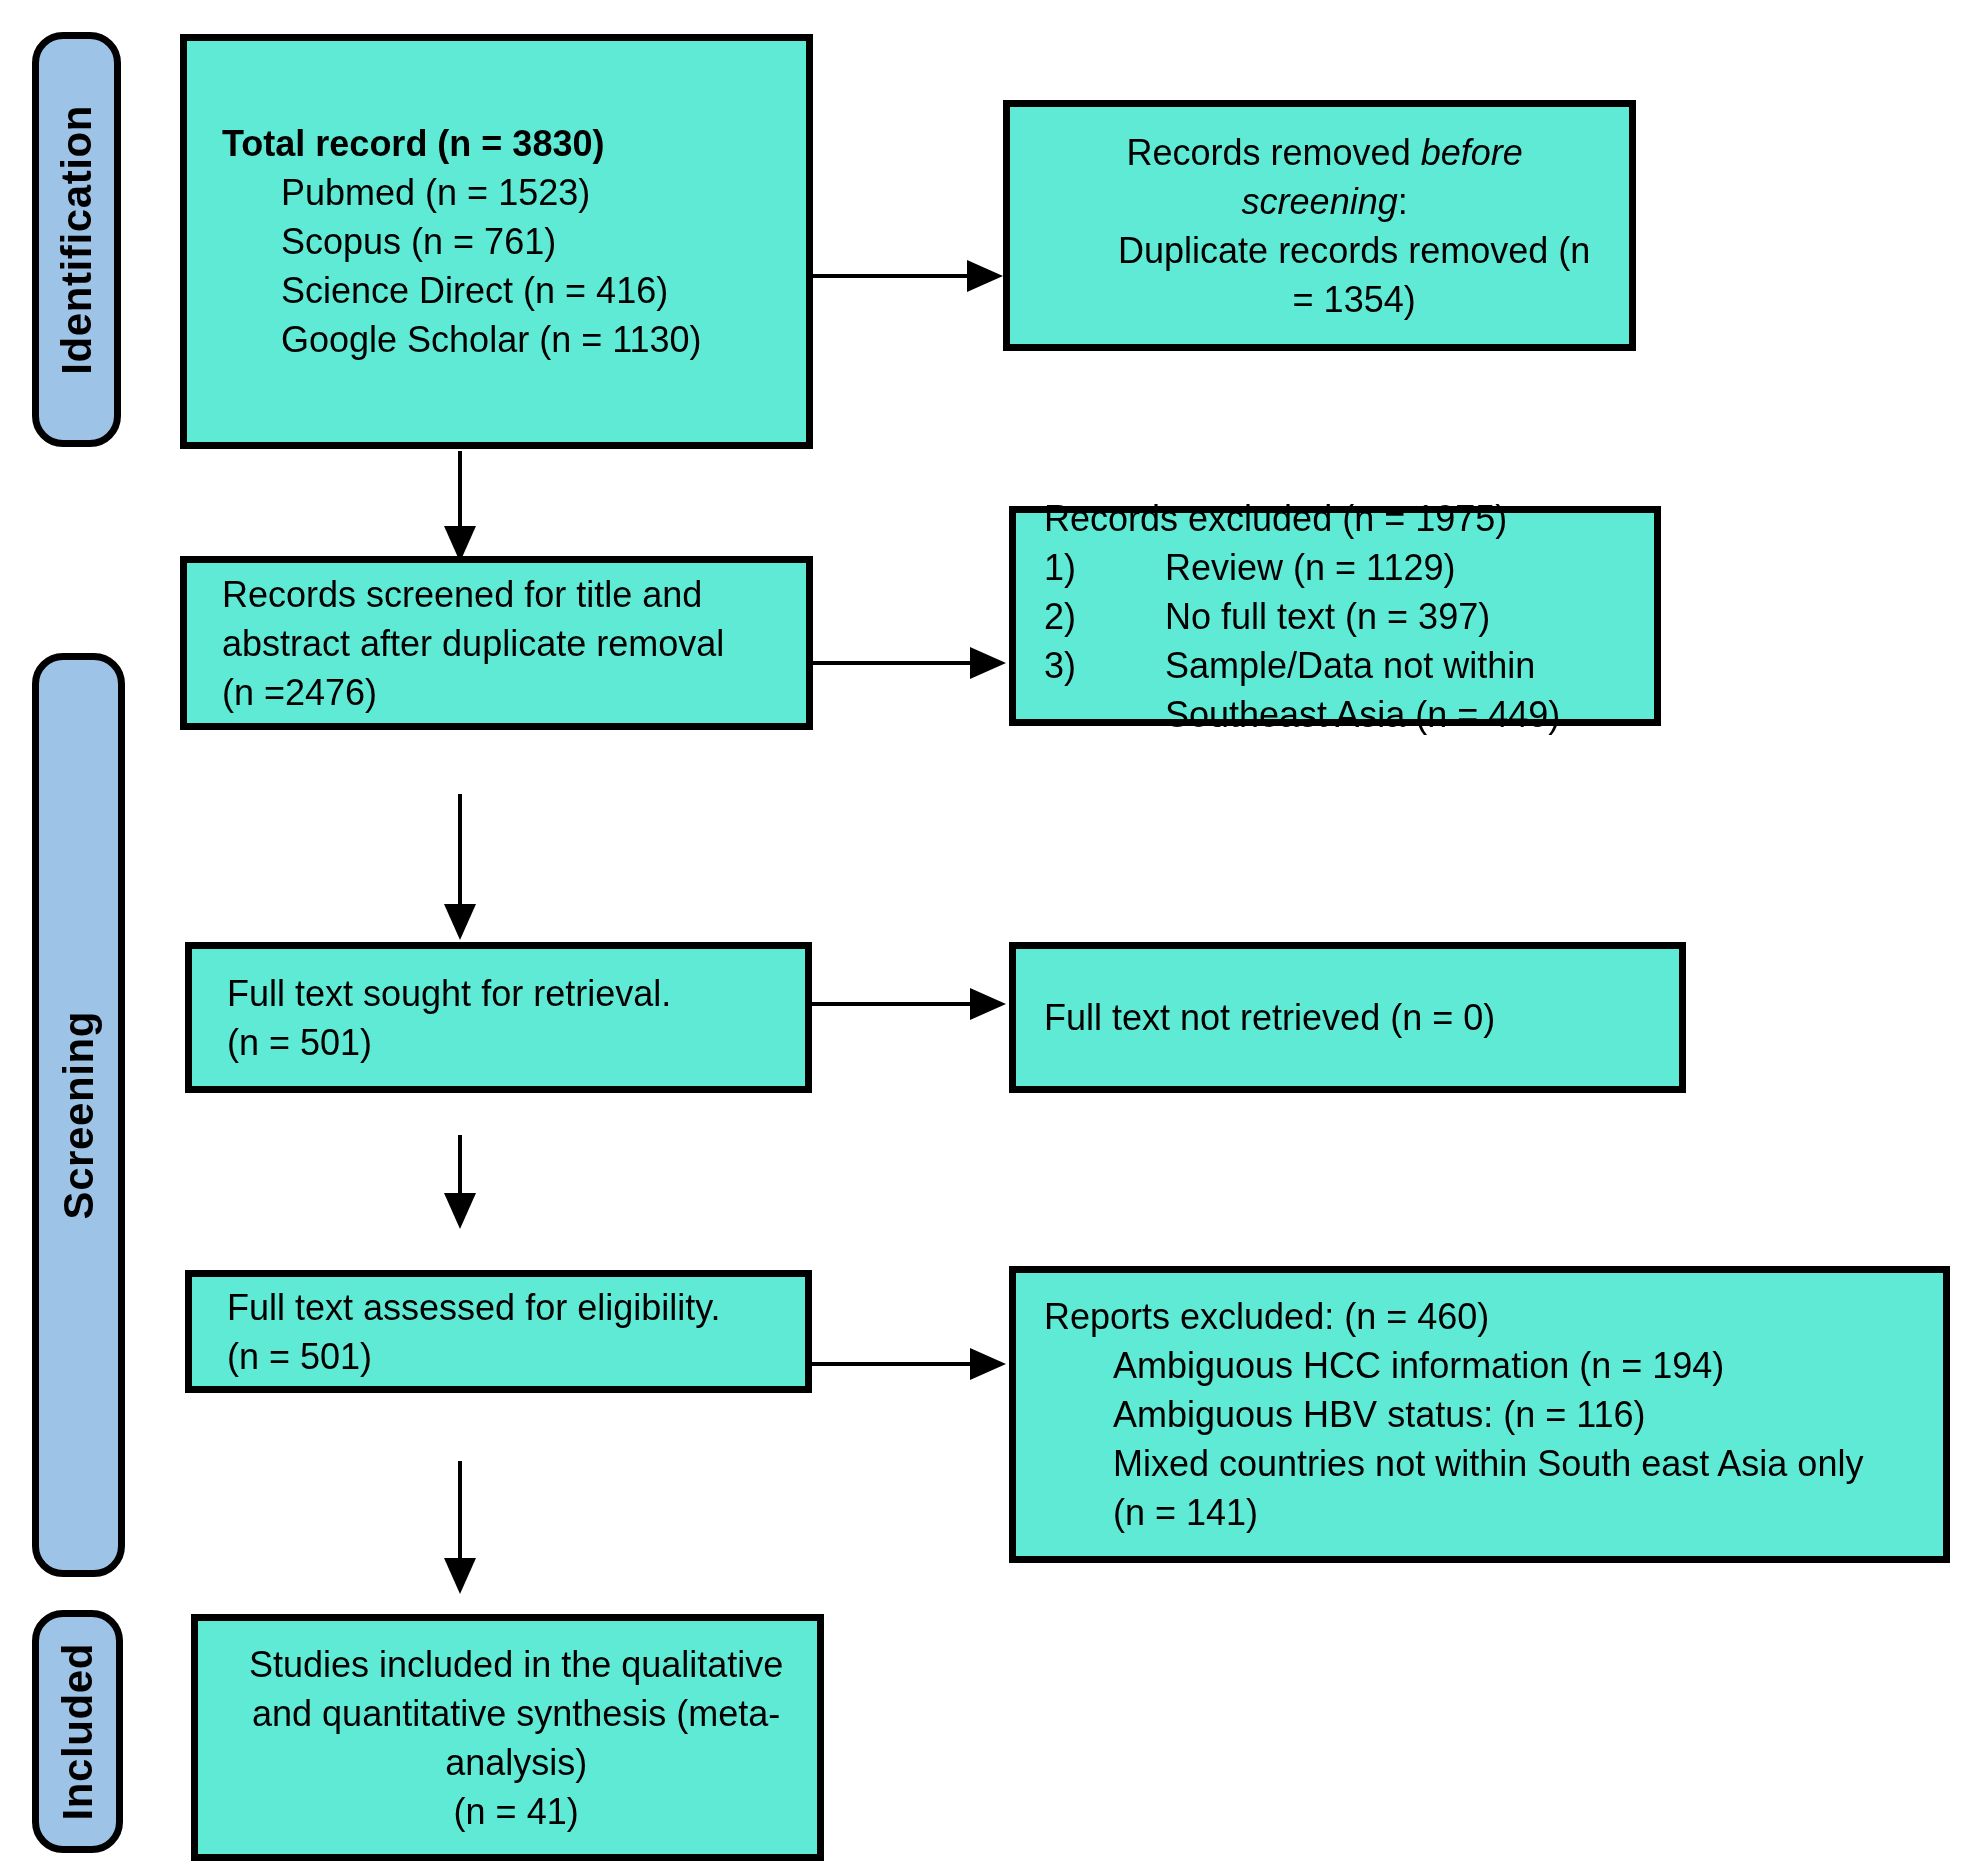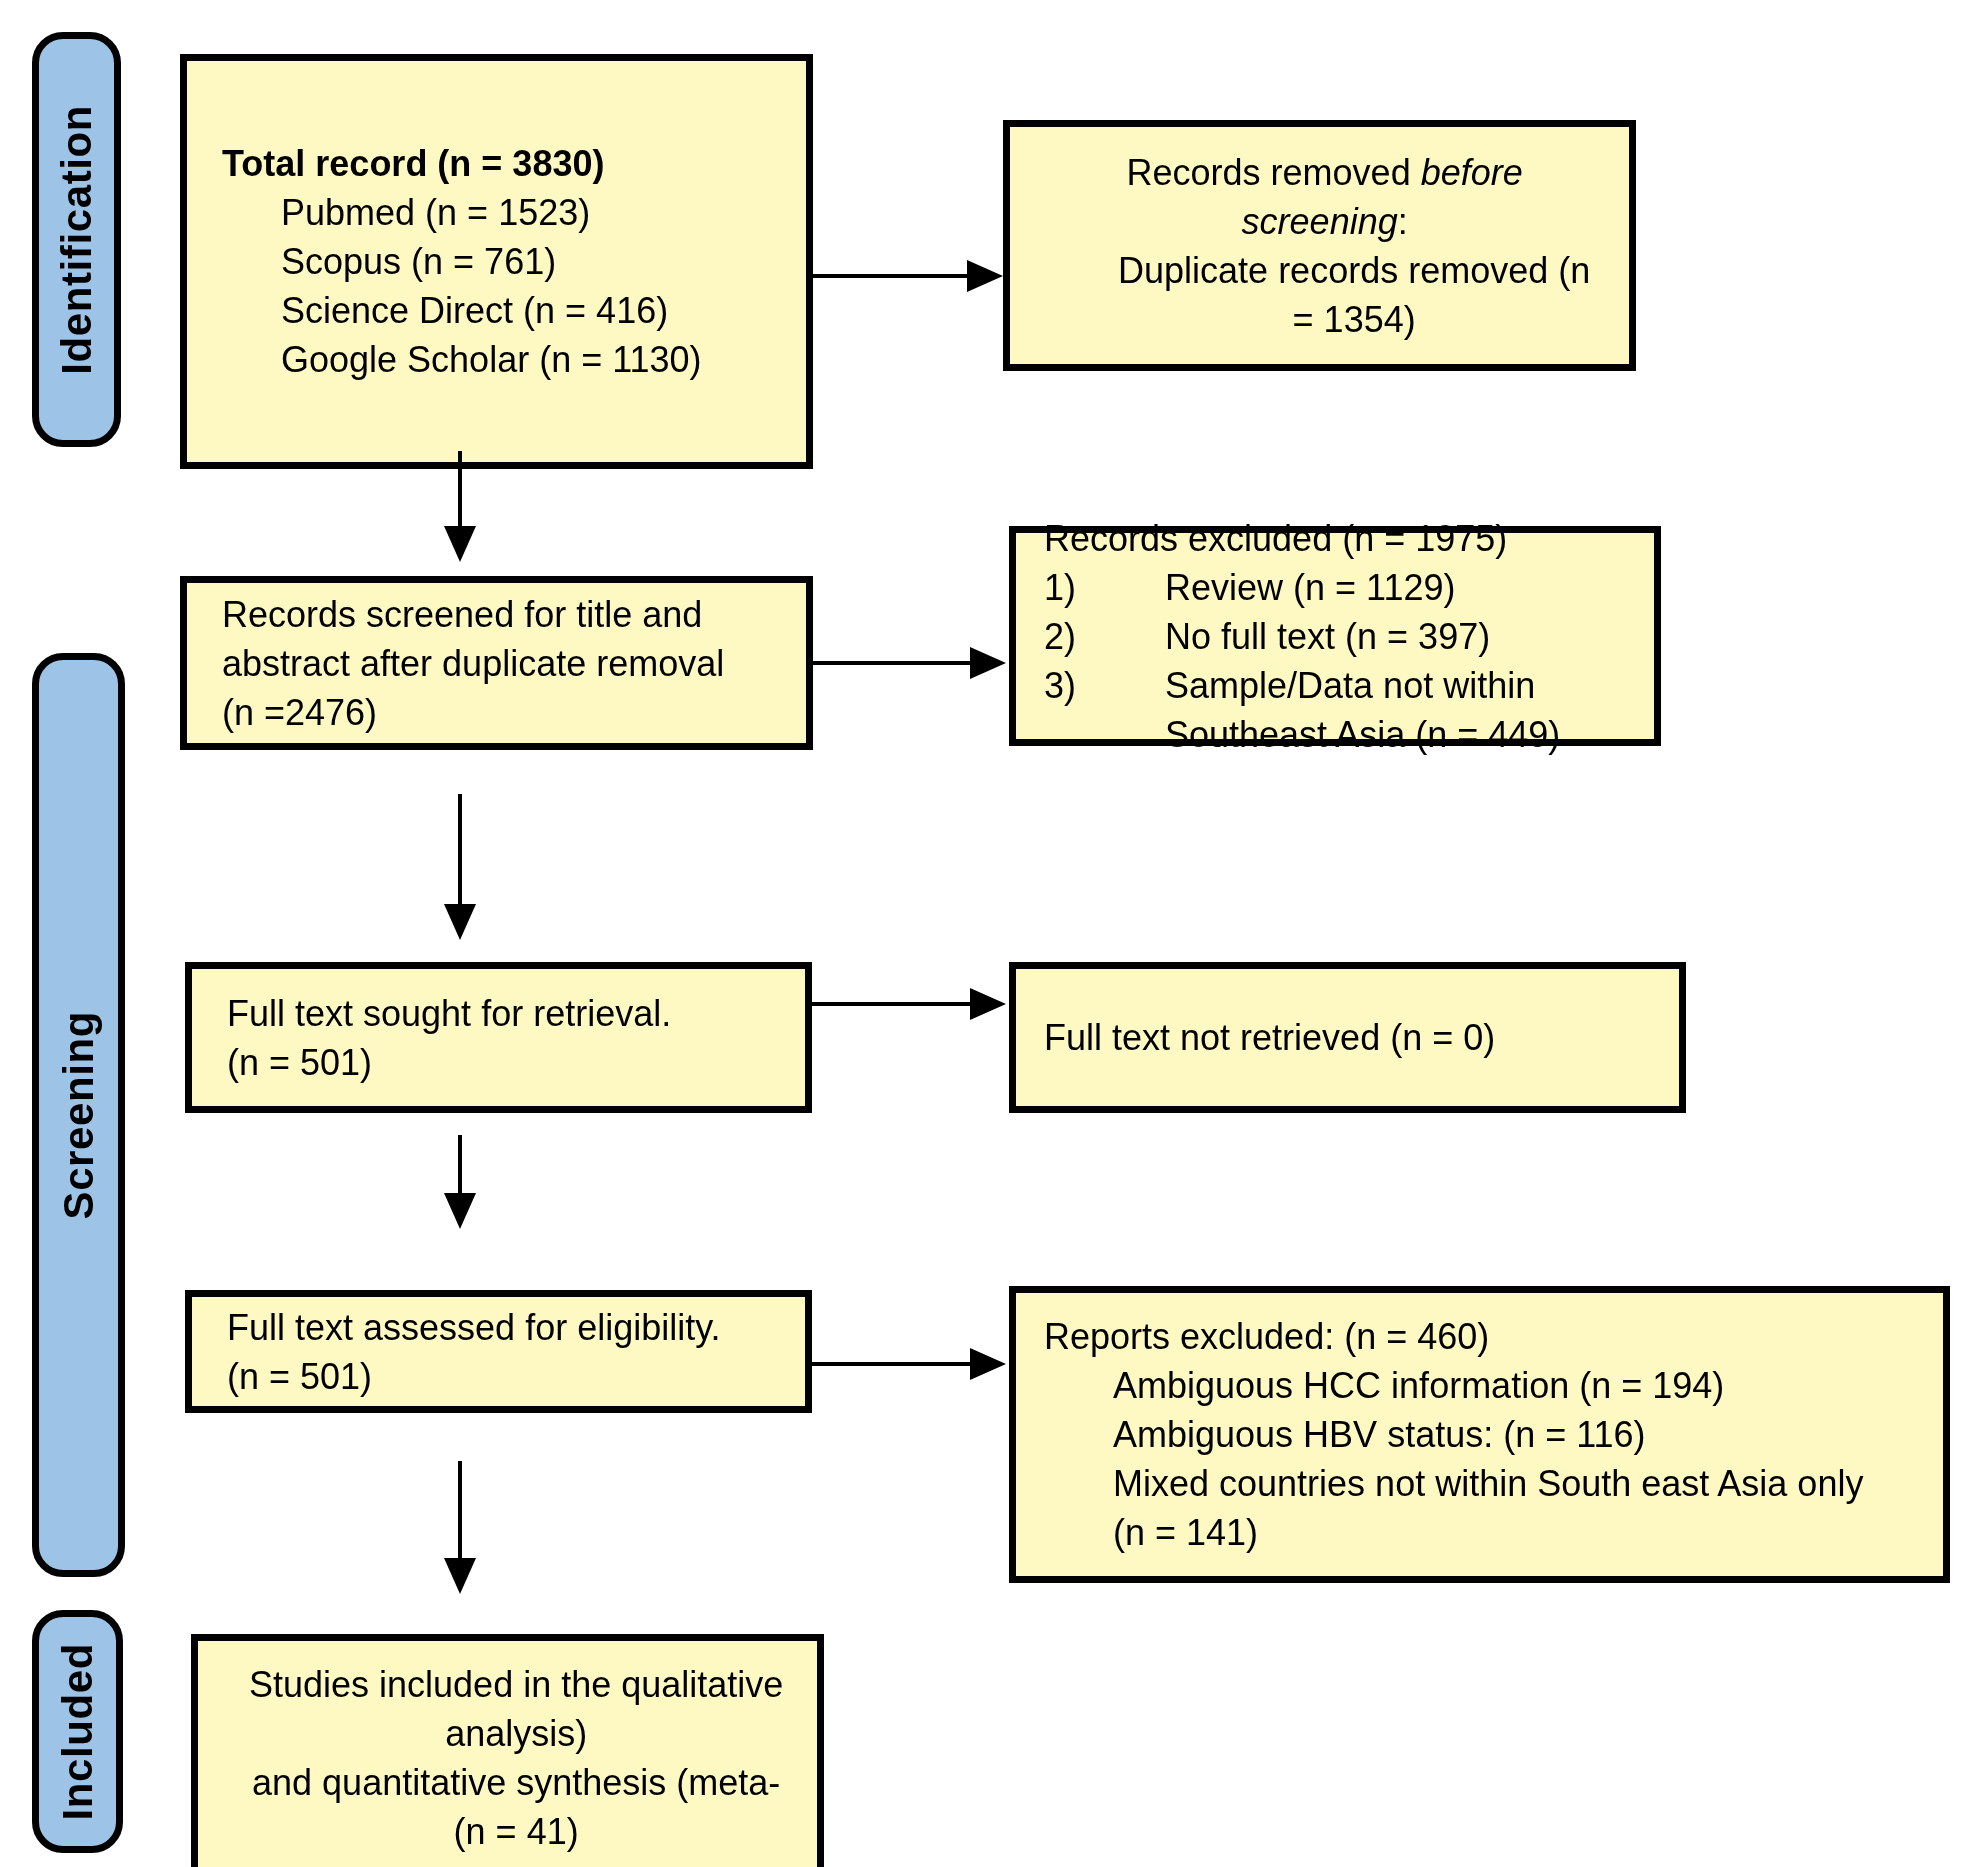--- a/index.html
+++ b/index.html
@@ -32,29 +32,28 @@
     transform: rotate(180deg);
     font-weight: bold;
     font-size: 42px;
     letter-spacing: 0.6px;
     white-space: nowrap;
   }
   
   .box {
     position: absolute;
     border: 7.7px solid #000000;
-    background: #fef9c3;
+    background: #5eead4;
     box-sizing: border-box;
     display: flex;
     flex-direction: column;
     justify-content: center;
     font-size: 36px;
     line-height: 49px;
     padding: 9.4px 17.7px 9.4px 35px;
-    margin-top: 20px;
   }
   .rbox { padding-left: 28px; }
   .line { white-space: nowrap; }
   .bold { font-weight: bold; }
   .italic { font-style: italic; }
   .indent1 { padding-left: 59px; }
   .indent2 { padding-left: 69px; }
   .numrow { display: grid; grid-template-columns: 121px auto; white-space: nowrap; }
   .cont { padding-left: 121px; }
   
@@ -145,22 +144,22 @@
   <div class="box rbox" style="left:1009px; top:1266px; width:941px; height:297px;">
     <div class="line">Reports excluded: (n = 460)</div>
     <div class="line indent2">Ambiguous HCC information (n = 194)</div>
     <div class="line indent2">Ambiguous HBV status: (n = 116)</div>
     <div class="line indent2">Mixed countries not within South east Asia only</div>
     <div class="line indent2">(n = 141)</div>
   </div>
 
   <div class="box" style="left:191px; top:1614px; width:633px; height:247px;align-items:center;">
     <div class="line">Studies included in the qualitative</div>
+    <div class="line">and quantitative synthesis (meta-</div>
     <div class="line">analysis)</div>
-    <div class="line">and quantitative synthesis (meta-</div>
     <div class="line">(n = 41)</div>
   </div>
 
   <div>
     <div class="hline" style="left:812px; top:274px; width:158px;"></div>
     <div class="head-right" style="left:967px; top:260px;"></div>
   </div>
 
   <div>
     <div class="hline" style="left:812px; top:661px; width:158px;"></div>

